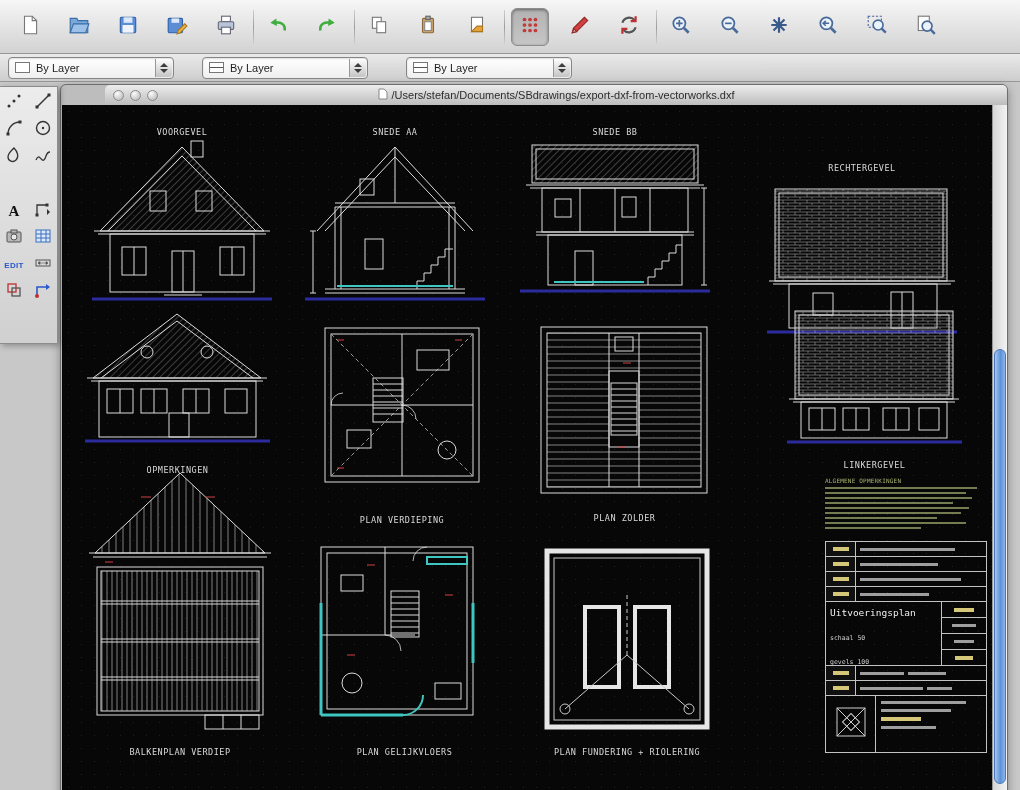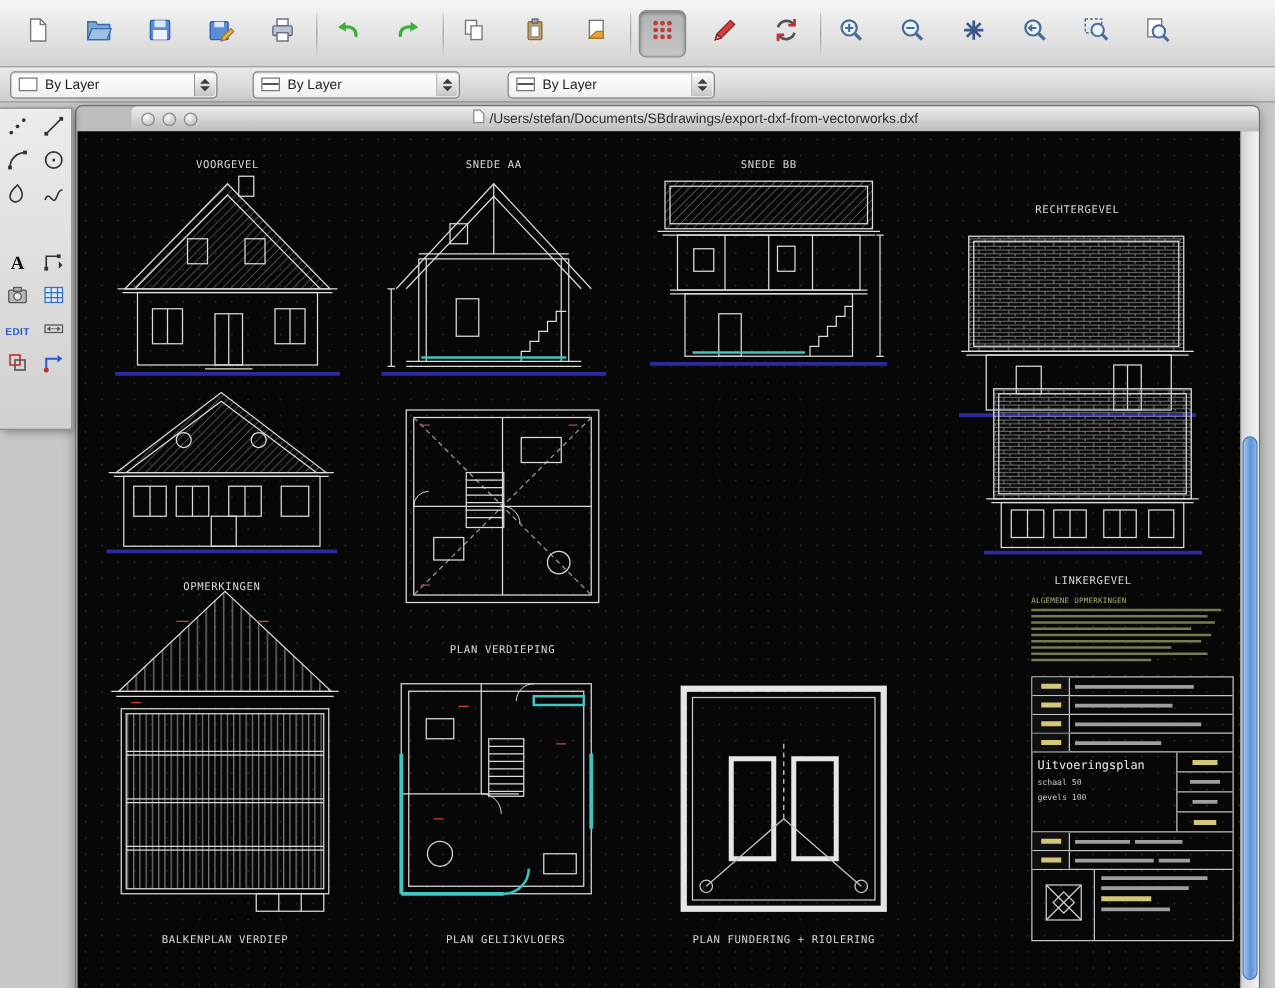--- a/index.html
+++ b/index.html
@@ -67,21 +67,21 @@
     border:1px solid #c2c2c2;font-family:"DejaVu Sans Mono",monospace;color:#ddd;
     display:flex;flex-direction:column;}
   .tbr{height:15px;border-bottom:1px solid #c2c2c2;display:flex;flex:0 0 auto;box-sizing:border-box;}
   .tbr .c1{width:30px;border-right:1px solid #c2c2c2;background:#101010;display:flex;
     align-items:center;justify-content:center;box-sizing:border-box;}
   .tbr .c2{flex:1;display:flex;align-items:center;padding-left:4px;gap:4px;}
   .ybar{width:16px;height:4px;background:#d4c878;}
   .wbar{height:3px;background:#b9b9b9;opacity:.85;}
   .tb-main{height:64px;border-bottom:1px solid #c2c2c2;display:flex;flex:0 0 auto;box-sizing:border-box;}
   .main-left{flex:1;border-right:1px solid #c2c2c2;padding:5px 4px;display:flex;
-    flex-direction:column;gap:4px;box-sizing:border-box;}
+    flex-direction:column;gap:16px;box-sizing:border-box;}
   .tb-title{font-size:9.5px;color:#efefef;}
   .tb-line{font-size:6.5px;color:#cfcfcf;}
   .main-right{width:44px;display:flex;flex-direction:column;box-sizing:border-box;}
   .mr-cell{flex:1;border-bottom:1px solid #c2c2c2;display:flex;align-items:center;
     justify-content:center;box-sizing:border-box;}
   .mr-cell:last-child{border-bottom:none;}
   .tb-bot{flex:1;display:flex;box-sizing:border-box;}
   .logo-cell{width:50px;border-right:1px solid #c2c2c2;display:flex;align-items:center;
     justify-content:center;box-sizing:border-box;}
   .bot-right{flex:1;padding:5px;display:flex;flex-direction:column;gap:5px;box-sizing:border-box;}
@@ -471,20 +471,43 @@
           <path d="M95 85a14 14 0 0 1 14 14" stroke-width="0.8"></path>
           <path d="M24 85a12 12 0 0 1 12-12" stroke-width="0.8"></path>
         </g>
         <g stroke="#d04040">
             <path d="M30 20h7M148 20h7M30 148h7"></path>
           </g>
       </svg>
       <div class="dwg-label lbl-bottom">PLAN VERDIEPING</div>
     </div>
 
+    <div class="drawing" style="left:465px;top:218px;width:195px;height:200px;">
+      <svg class="dwg" style="top:0;" width="195" height="186" viewBox="0 0 195 186">
+        <defs>
+            <pattern id="jz7" width="8" height="7" patternUnits="userSpaceOnUse">
+              <line x1="0" y1="3" x2="8" y2="3" stroke="#b5b5b5" stroke-width="0.7"></line>
+            </pattern>
+          </defs>
+        <g stroke="#dcdcdc" fill="none">
+          <rect x="14" y="4" width="166" height="166"></rect>
+          <rect x="20" y="10" width="154" height="154" fill="url(#jz7)"></rect>
+          <rect x="82" y="48" width="30" height="76" fill="#070707"></rect>
+          <line x1="82" y1="10" x2="82" y2="164"></line>
+            <line x1="112" y1="10" x2="112" y2="164"></line>
+          <rect x="84" y="60" width="26" height="52"></rect>
+          <path d="M84 66h26M84 72h26M84 78h26M84 84h26M84 90h26M84 96h26M84 102h26M84 108h26"></path>
+          <rect x="88" y="14" width="18" height="14"></rect>
+        </g>
+        <g stroke="#d04040">
+            <path d="M90 124h8M96 40h8"></path>
+          </g>
+      </svg>
+      <div class="dwg-label lbl-bottom">PLAN ZOLDER</div>
+    </div>
 
     <div class="drawing" style="left:725px;top:200px;width:175px;height:165px;">
       <svg class="dwg" style="top:0;" width="175" height="150" viewBox="0 0 175 150">
         <defs>
             <pattern id="bl8" width="12" height="6" patternUnits="userSpaceOnUse">
               <path d="M0 1h12M0 4h12M4 1v3M9 4v3" stroke="#a0a0a0" stroke-width="0.6" fill="none"></path>
             </pattern>
           </defs>
         <g stroke="#dcdcdc" fill="none">
           <rect x="8" y="6" width="158" height="88" fill="url(#bl8)"></rect>

